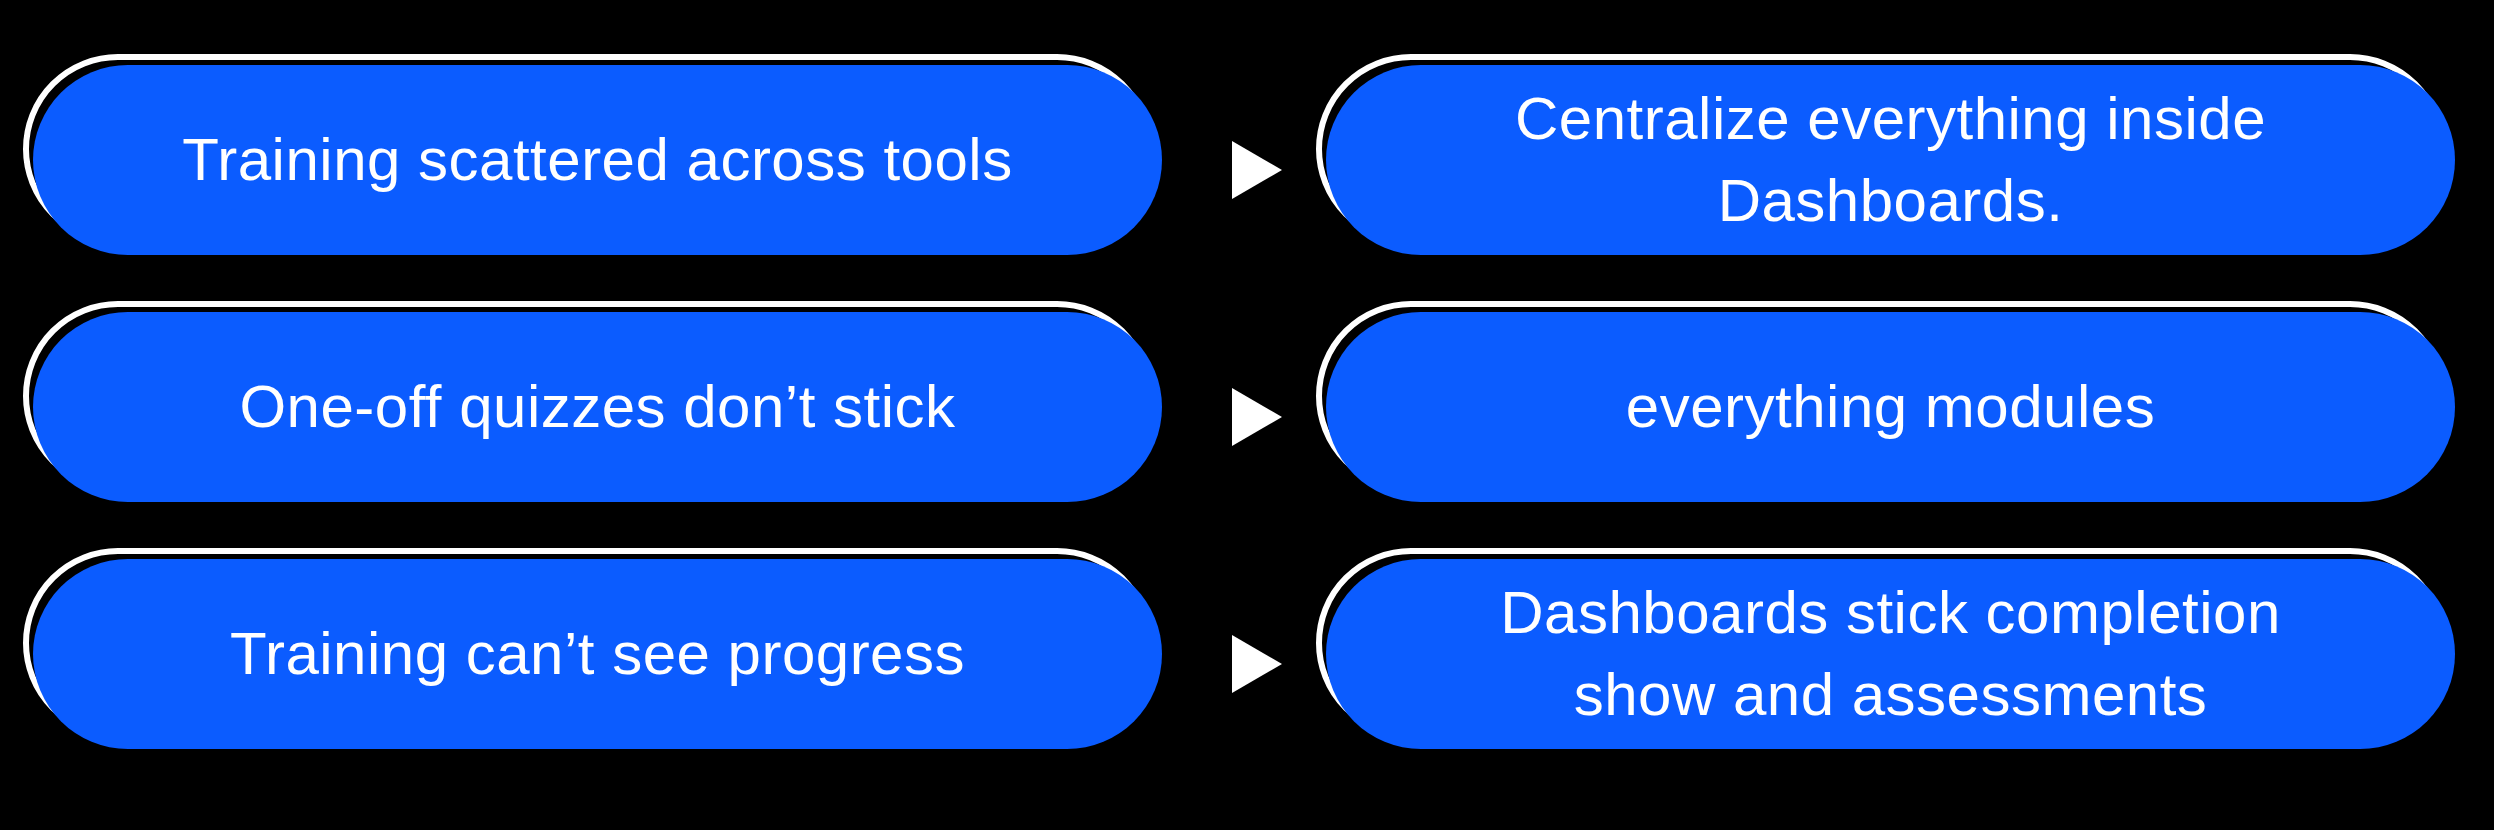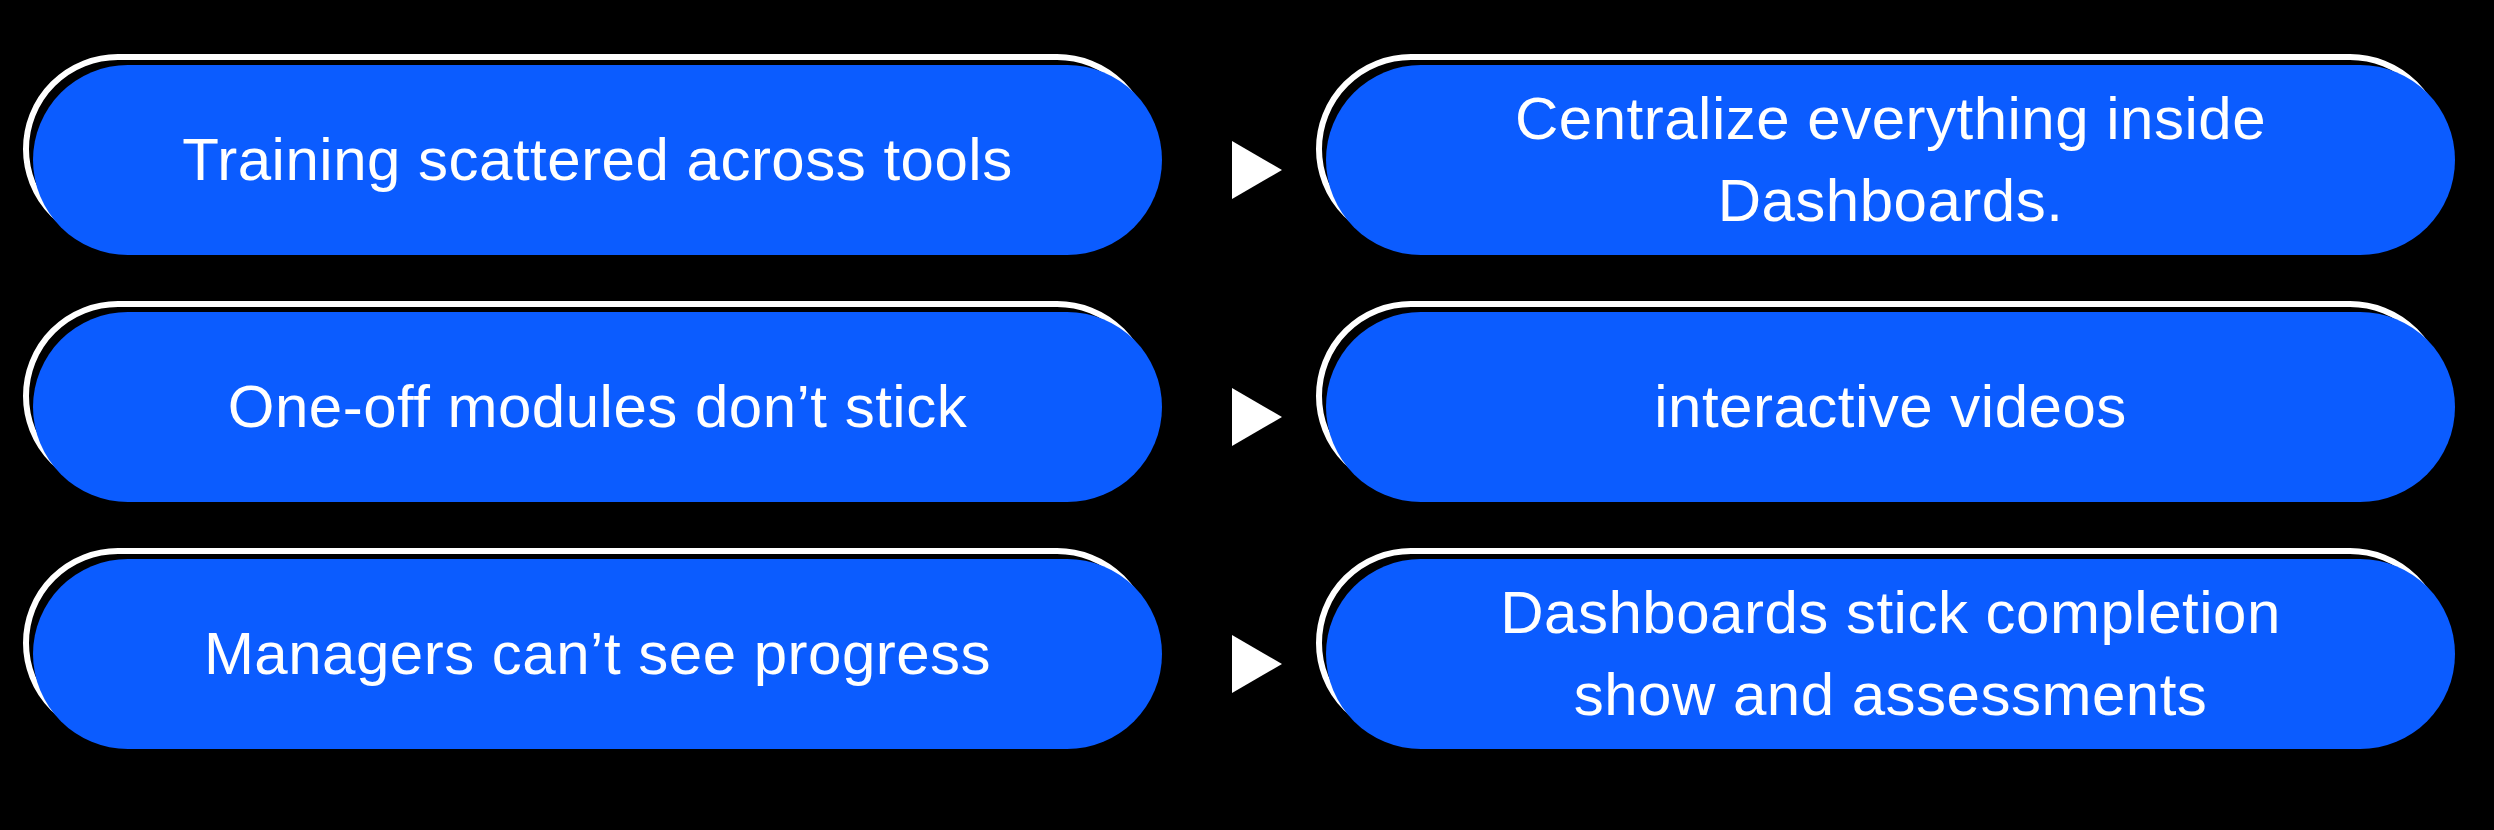--- a/index.html
+++ b/index.html
@@ -92,37 +92,37 @@
         <span>Centralize everything inside</span>
         <span>Dashboards.</span>
       </div>
     </div>
   </div>
 
   <div class="row row-1">
     <div class="pill-wrap left">
       <div class="ring"></div>
       <div class="pill">
-        <span>One-off modules don’t stick</span>
+        <span>One-off quizzes don’t stick</span>
       </div>
     </div>
     <div class="arrow"></div>
     <div class="pill-wrap right">
       <div class="ring"></div>
       <div class="pill">
-        <span>interactive videos</span>
+        <span>everything modules</span>
       </div>
     </div>
   </div>
 
   <div class="row row-2">
     <div class="pill-wrap left">
       <div class="ring"></div>
       <div class="pill">
-        <span>Managers can’t see progress</span>
+        <span>Training can’t see progress</span>
       </div>
     </div>
     <div class="arrow"></div>
     <div class="pill-wrap right">
       <div class="ring"></div>
       <div class="pill">
         <span>Dashboards stick completion</span>
         <span>show and assessments</span>
       </div>
     </div>

